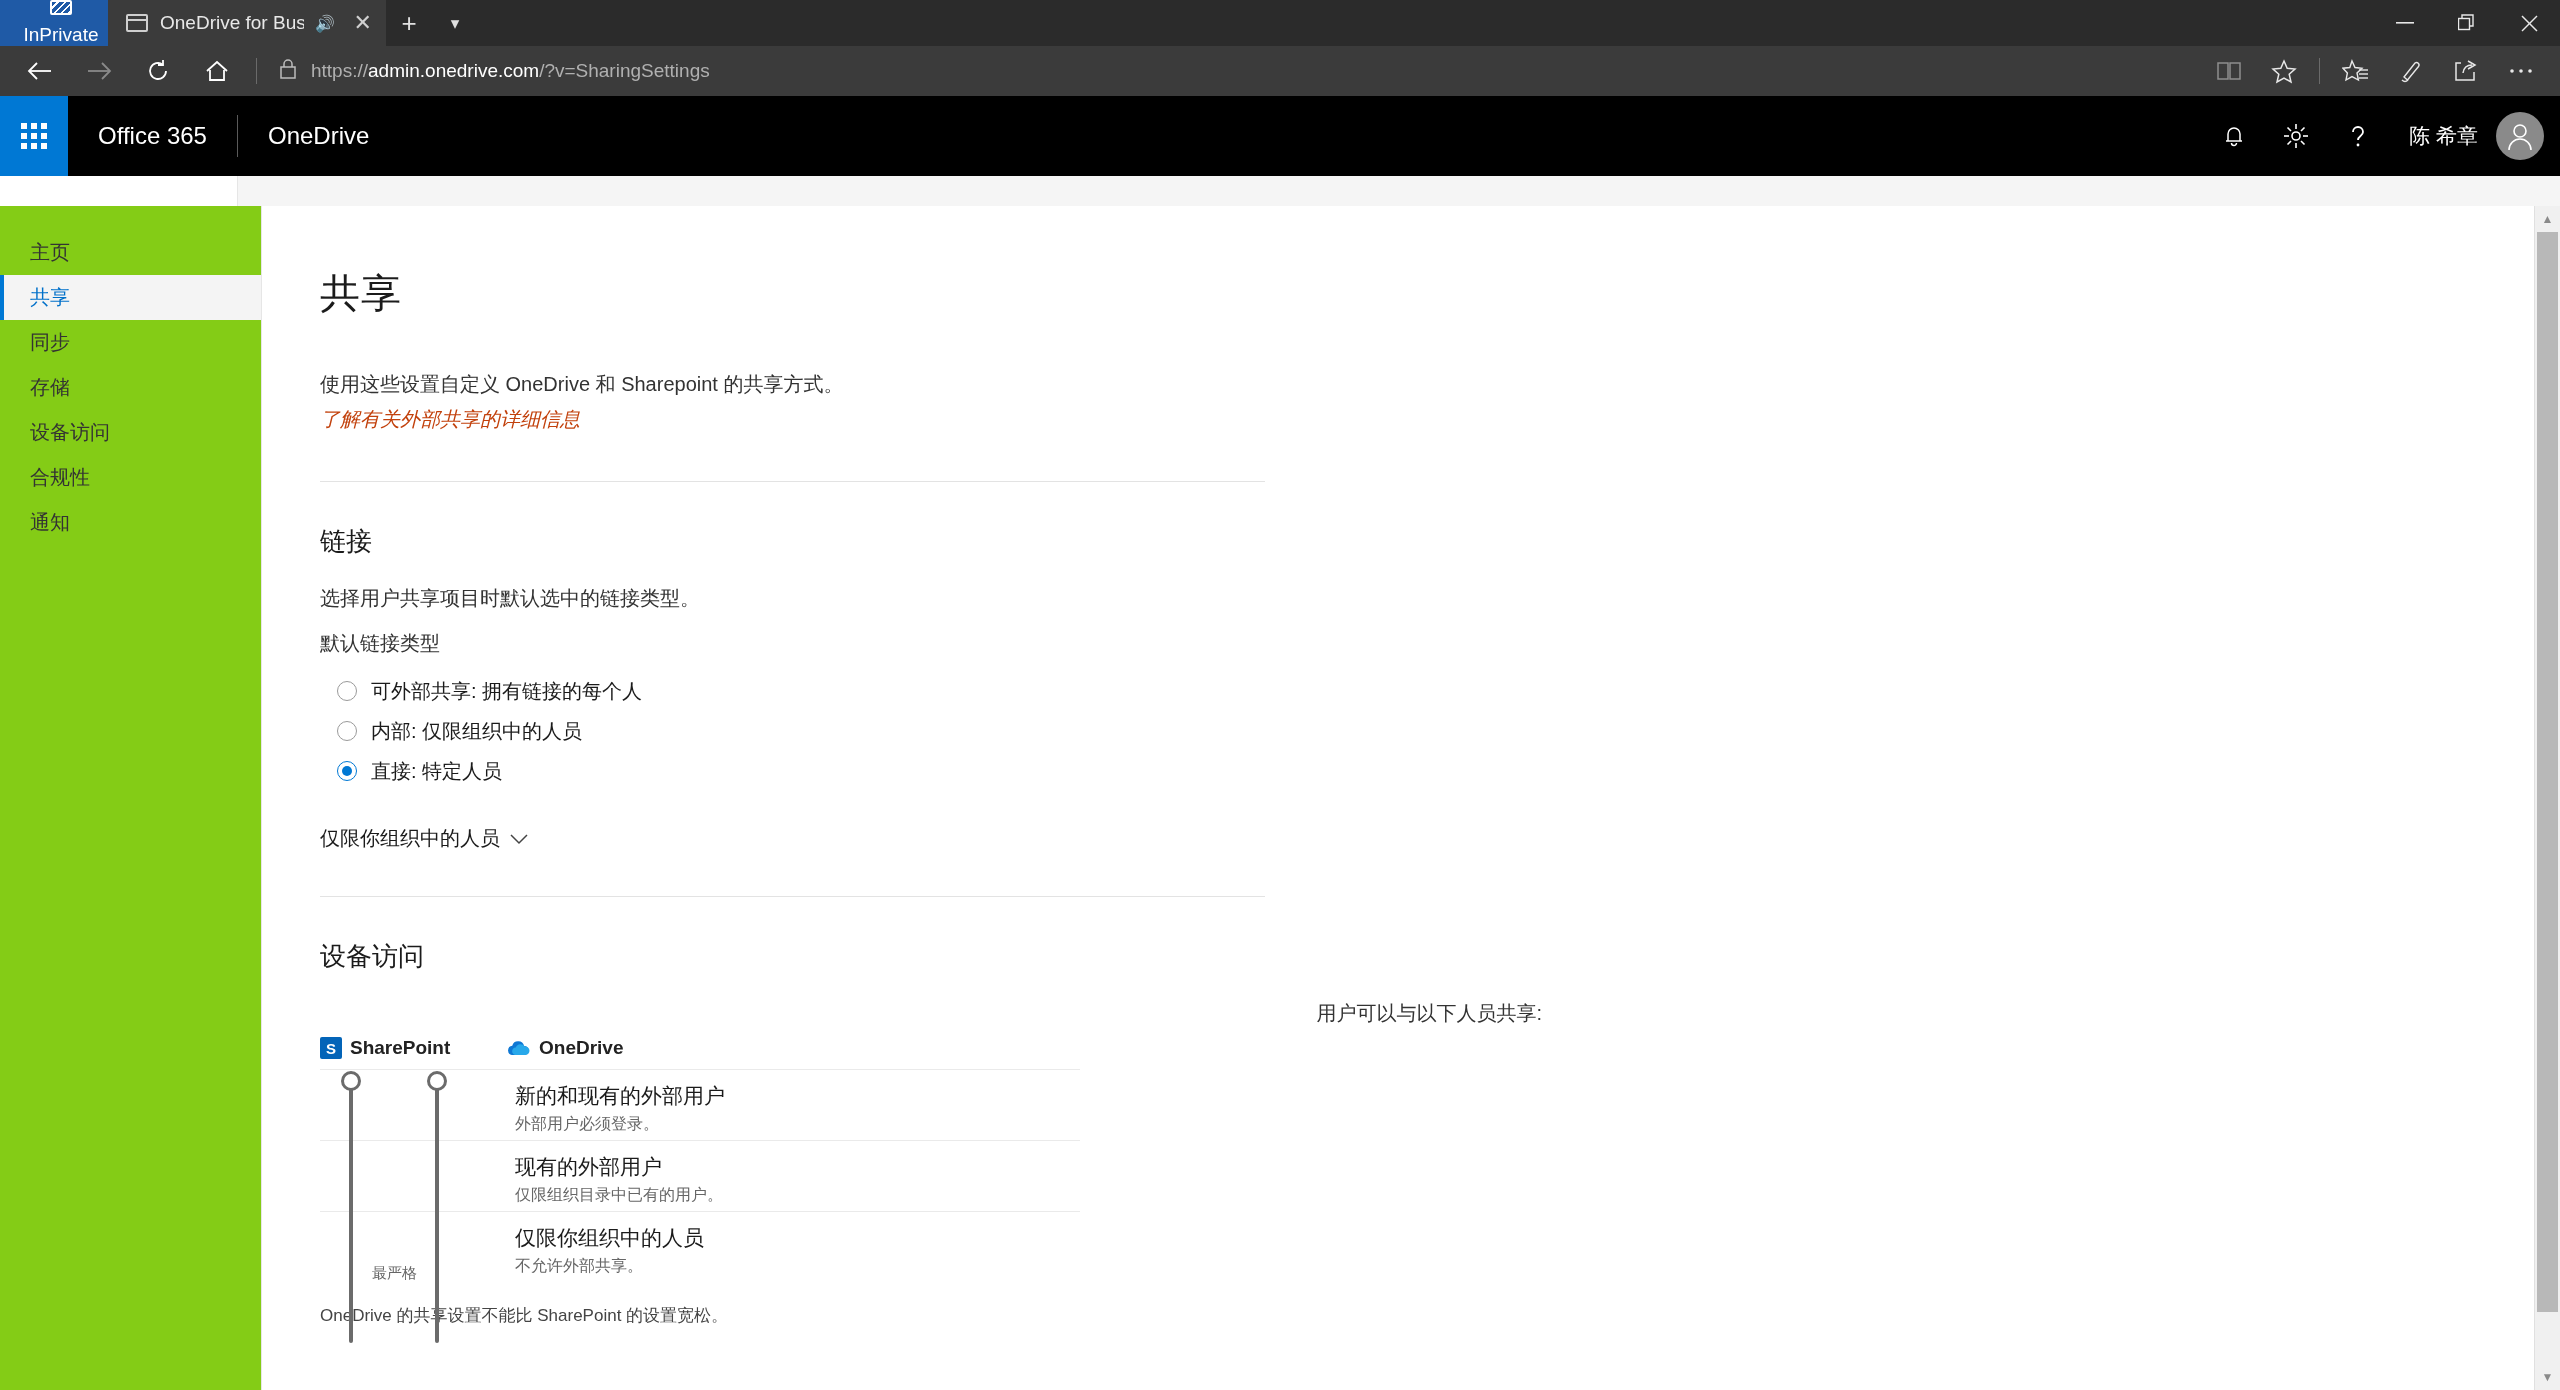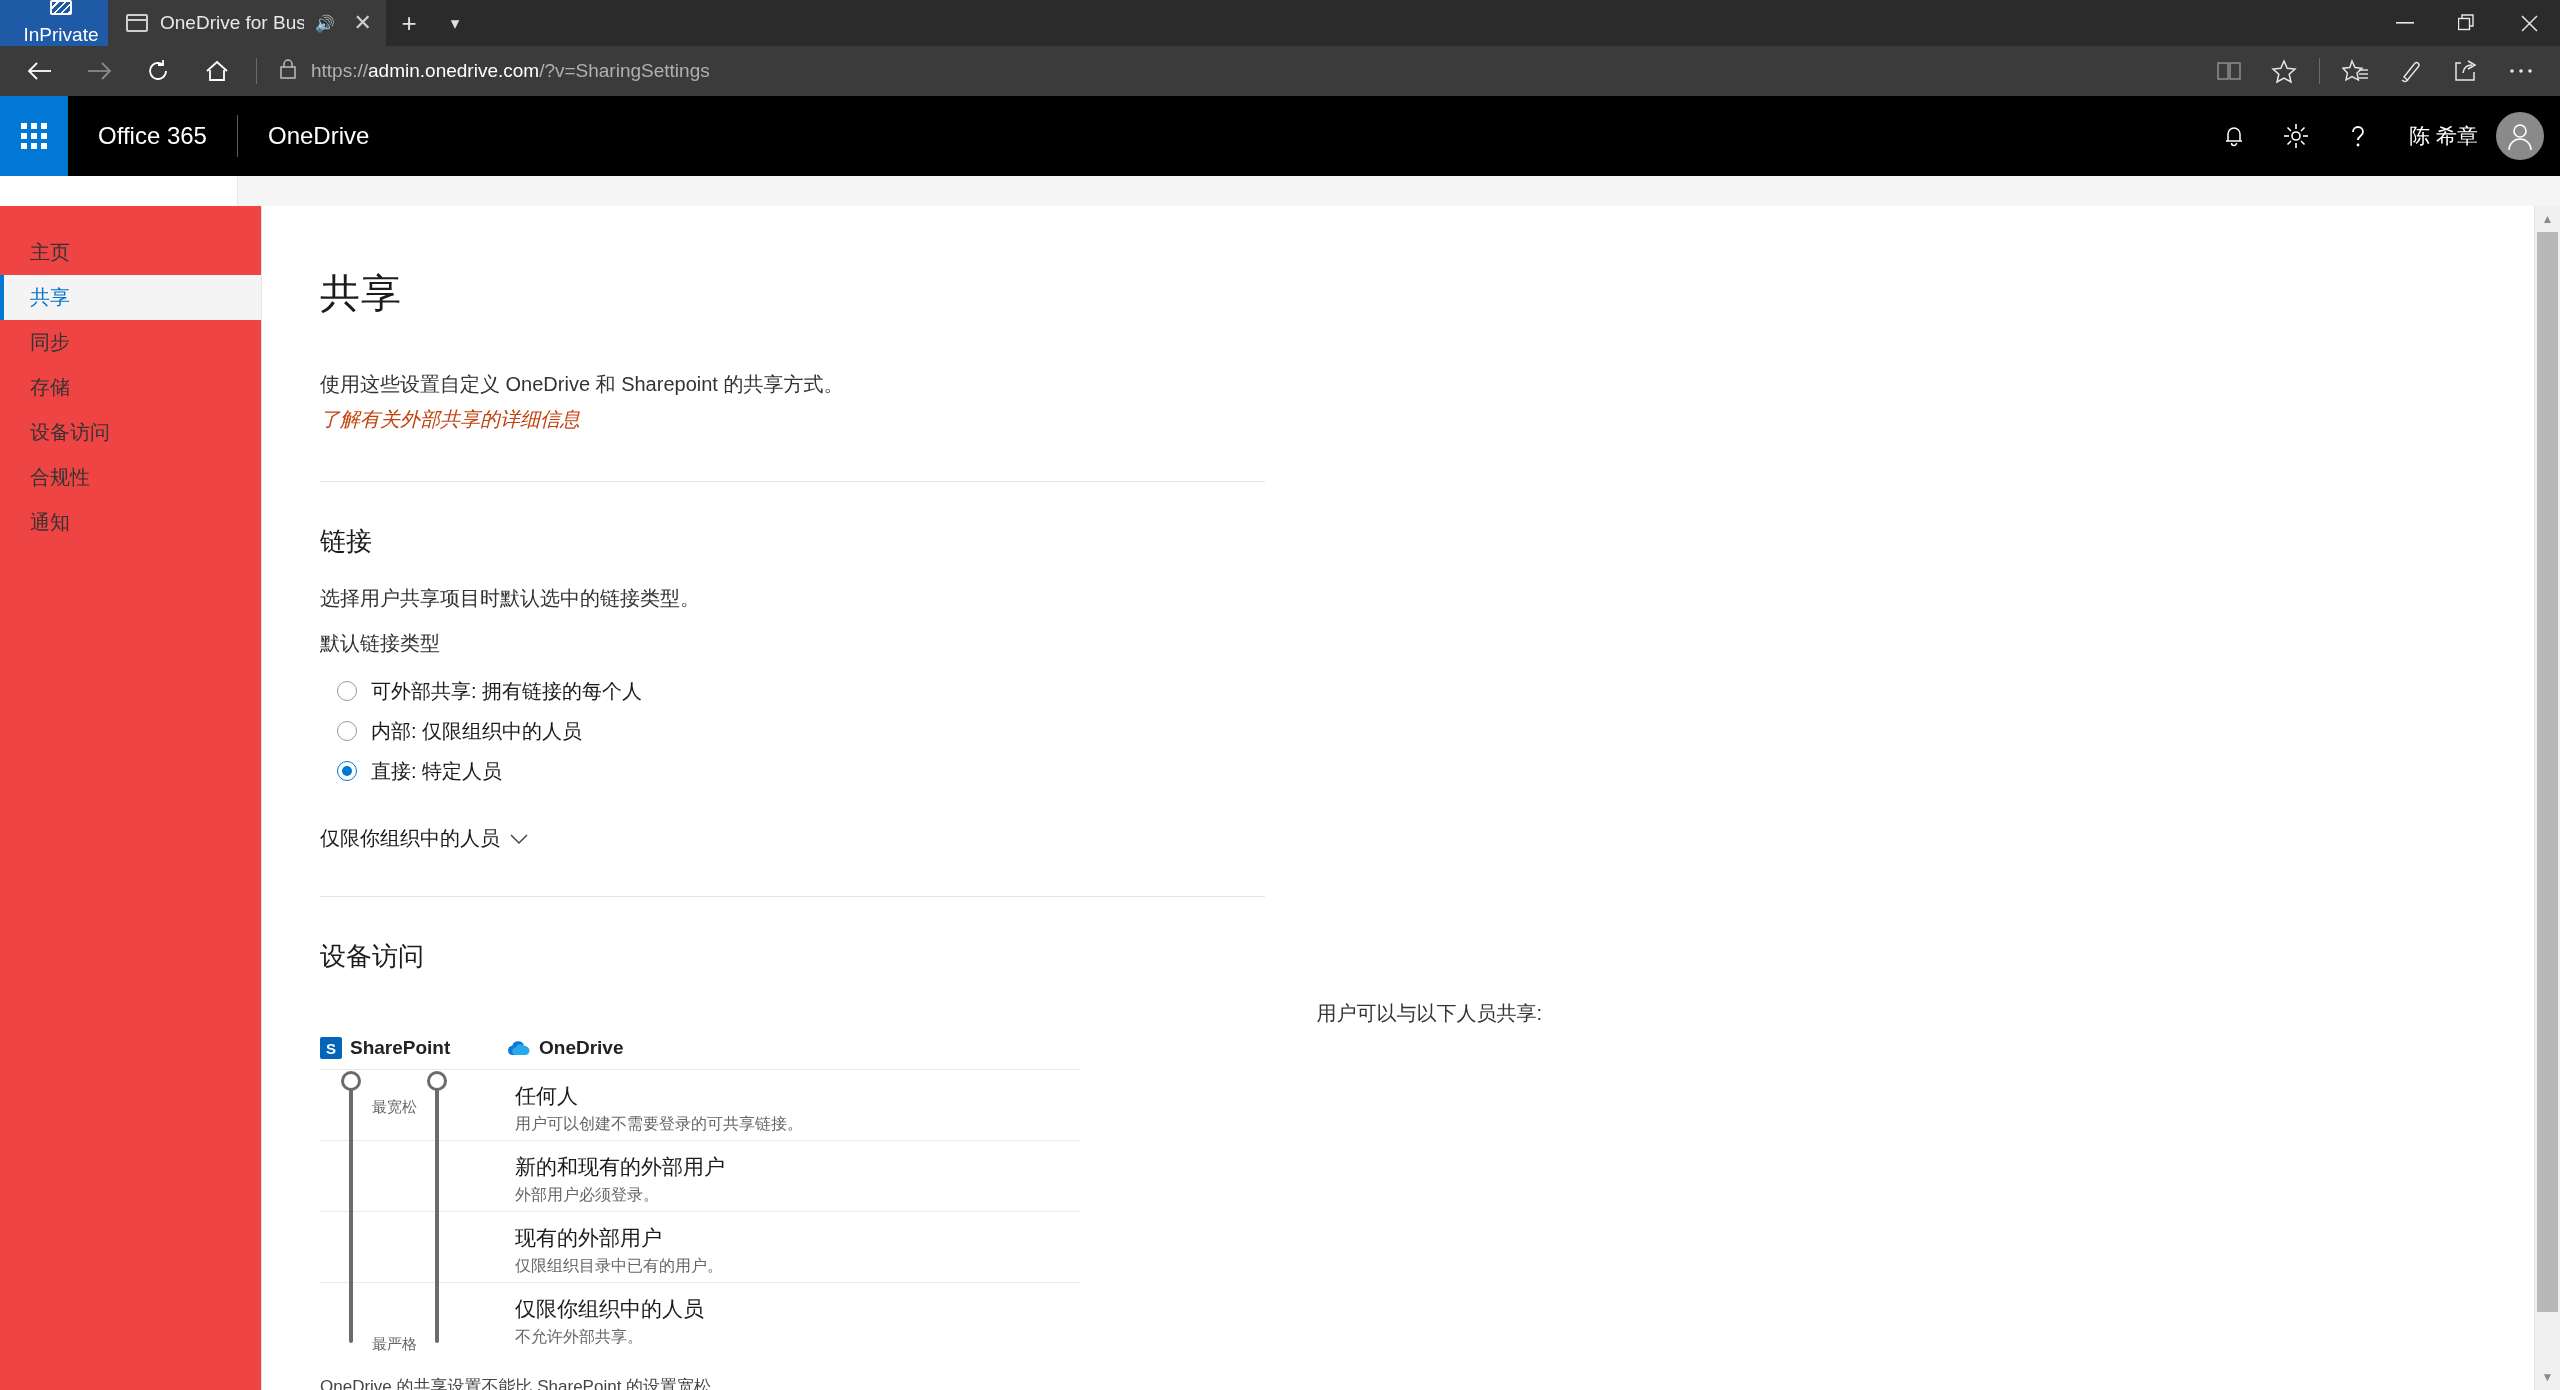--- a/index.html
+++ b/index.html
@@ -105,21 +105,21 @@
     width: 48px; height: 48px; border-radius: 50%; background: #8a8a8a;
     display: flex; align-items: center; justify-content: center;
   }
 
   
   .page { flex: 1; display: flex; background: #fff; position: relative; min-height: 0; }
   .topstrip { height: 30px; background: #f5f5f5; width: 100%; }
 
   .sidebar {
     width: 262px; flex: 0 0 262px; border-right: 1px solid #e6e6e6;
-    padding-top: 24px; background: #ef4444;
+    padding-top: 24px; background: #84cc16;
   }
   .nav-item {
     height: 45px; display: flex; align-items: center; padding-left: 30px;
     font-size: 20px; color: #333; position: relative; cursor: pointer;
   }
   .nav-item.active { background: #f4f4f4; color: #0070c9; }
   .nav-item.active::before {
     content: ''; position: absolute; left: 0; top: 0; bottom: 0;
     width: 4px; background: #0078d4;
   }
@@ -474,29 +474,20 @@
                     <path d="M9 20 a6 6 0 0 1 0.5-11.9 A8 8 0 0 1 25 8.5 a5.8 5.8 0 0 1 1 11.5 Z" fill="#0f78d4"></path>
                     <path d="M13 20 a5 5 0 0 1 1-9.8 A7 7 0 0 1 26 9 a5.5 5.5 0 0 1 1 11 Z" fill="#28a8ea"></path>
                   </svg>
               </span>
               <span>OneDrive</span>
             </div>
           </div>
 
           <div class="share-table">
 
-            <div class="share-row">
-              <div class="rail-col">
-                <span class="rail-label" style="top:16px;">最宽松</span>
-              </div>
-              <div class="row-text">
-                <div class="row-title">任何人</div>
-                <div class="row-sub">用户可以创建不需要登录的可共享链接。</div>
-              </div>
-            </div>
 
             <div class="share-row">
               <div class="rail-col"></div>
               <div class="row-text">
                 <div class="row-title">新的和现有的外部用户</div>
                 <div class="row-sub">外部用户必须登录。</div>
               </div>
             </div>
 
             <div class="share-row">

